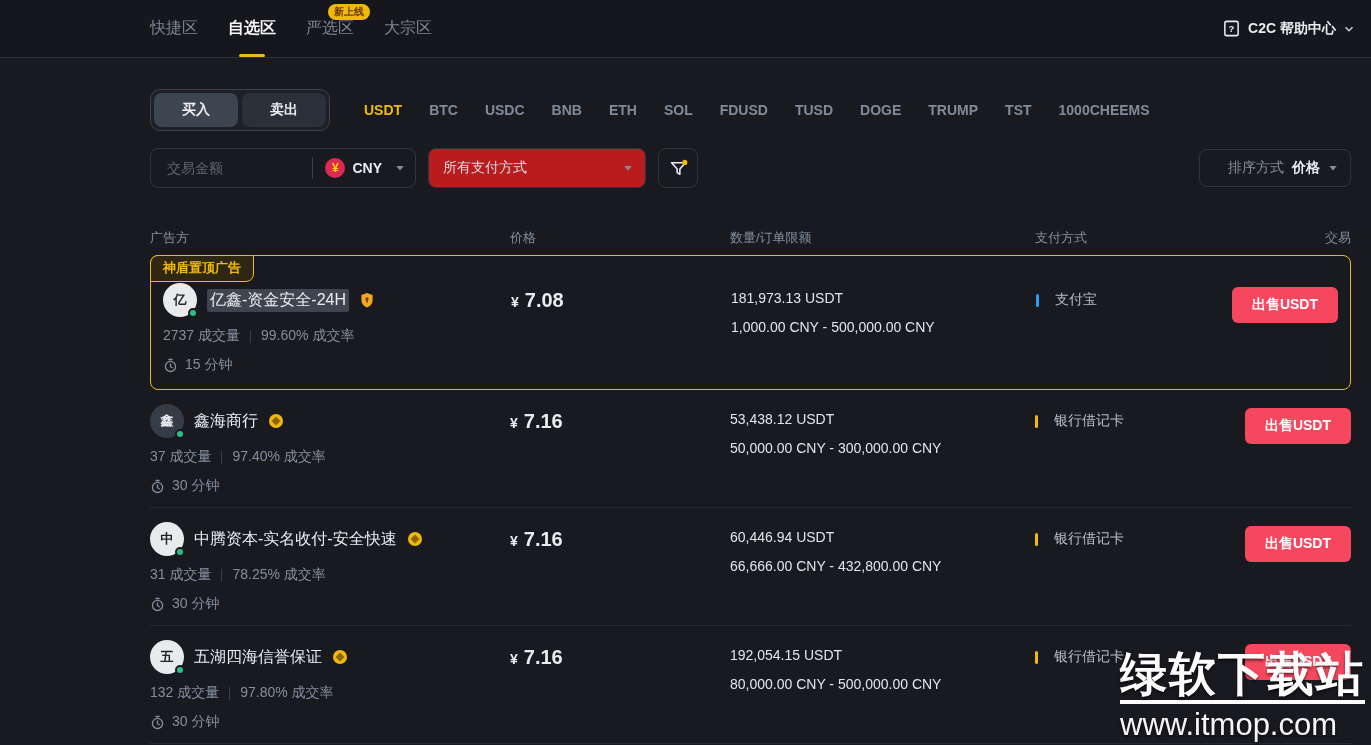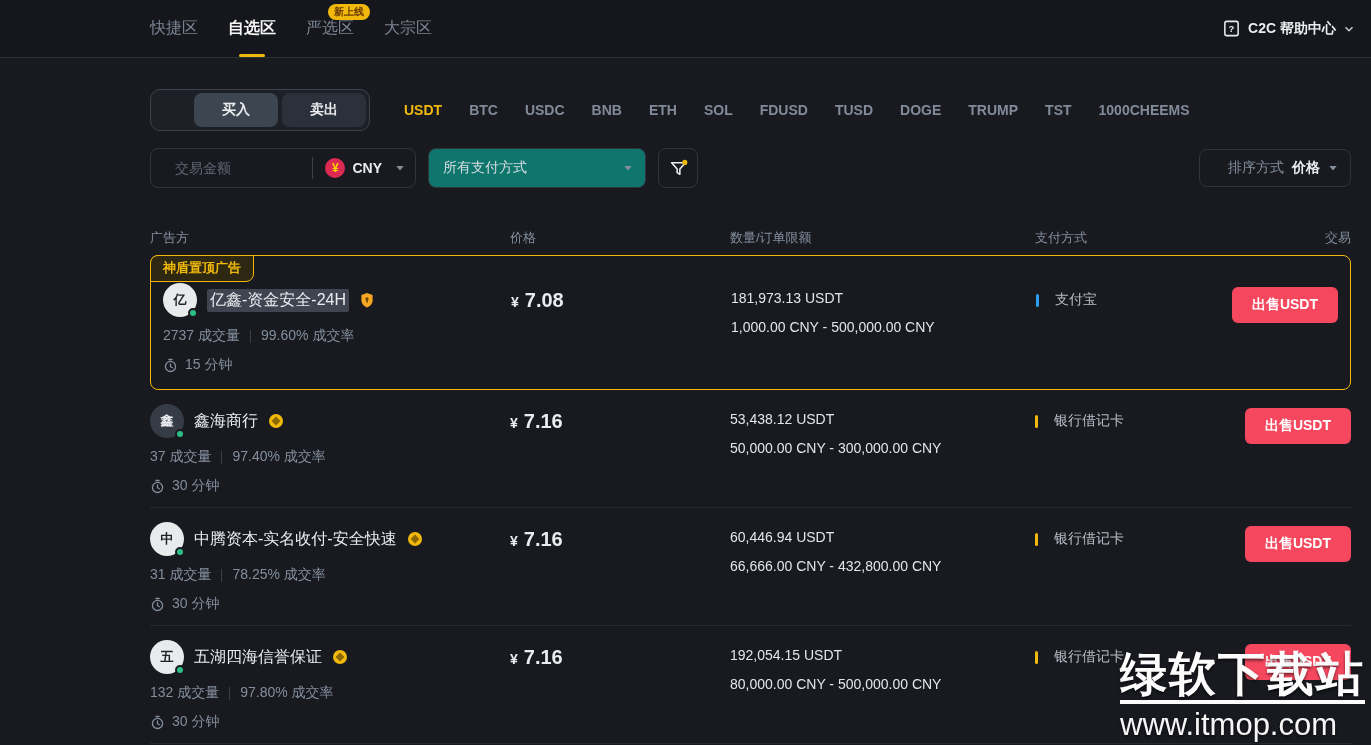--- a/index.html
+++ b/index.html
@@ -38,48 +38,48 @@
   .controls-row { margin-top:30px; display:flex; align-items:center; height:44px; }
   .side-toggle {
     display:flex; align-items:center; gap:4px;
     border:1px solid #3c434d; border-radius:10px; padding:3px; background:#1d2026;
   }
   .side-btn {
     width:84px; height:34px; border:none; border-radius:8px;
     font-size:14px; font-weight:700; color:#eaecef; cursor:pointer;
     font-family:inherit;
   }
-  .side-btn.buy { background:#3d4650;margin-left:40px; }
+  .side-btn.buy { background:#3d4650; }
   .side-btn.sell { background:#2b313a; }
   .asset-tabs { display:flex; align-items:center; gap:27px; margin-left:34px; }
   .asset-tab { font-size:14px; font-weight:600; color:#828b99; cursor:pointer; }
   .asset-tab.active { color:#f0b90b; font-weight:700; }
 
   .filter-row { margin-top:16px; display:flex; align-items:center; height:40px; }
   .amount-box {
     width:266px; height:40px; border:1px solid #2e353f; border-radius:8px;
-    display:flex; align-items:center; padding:0 10px 0 24px; background:#181a20;
+    display:flex; align-items:center; padding:0 10px 0 16px; background:#181a20;
   }
   .amount-input {
     flex:1; background:transparent; border:none; outline:none;
     font-size:14px; color:#eaecef; font-family:inherit; min-width:0;
   }
   .amount-input::placeholder { color:#5e6673; }
   .vline { width:1px; height:22px; background:#3c434d; margin:0 12px; }
   .fiat-select { display:flex; align-items:center; gap:7px; cursor:pointer; }
   .fiat-icon {
     width:20px; height:20px; border-radius:50%; background:#dc2a53;
     display:flex; align-items:center; justify-content:center;
     color:#ffd400; font-size:12px; font-weight:700;
   }
   .fiat-code { font-size:14px; font-weight:700; color:#eaecef; margin-right:6px; }
   .pay-select {
     margin-left:12px; width:218px; height:40px; border:1px solid #2e353f; border-radius:8px;
     display:flex; align-items:center; justify-content:space-between;
-    padding:0 12px 0 14px; cursor:pointer; background:#0f766e;
+    padding:0 12px 0 14px; cursor:pointer; background:#b91c1c;
   }
   .pay-select-value { font-size:14px; color:#d9dde3; }
   .filter-btn {
     margin-left:12px; width:40px; height:40px; border:1px solid #2e353f; border-radius:8px;
     background:#181a20; display:flex; align-items:center; justify-content:center; cursor:pointer;
   }
   .sort-box {
     margin-left:auto; height:38px; border:1px solid #2e353f; border-radius:8px;
     display:flex; align-items:center; gap:8px; padding:0 12px 0 28px; cursor:pointer;
   }

